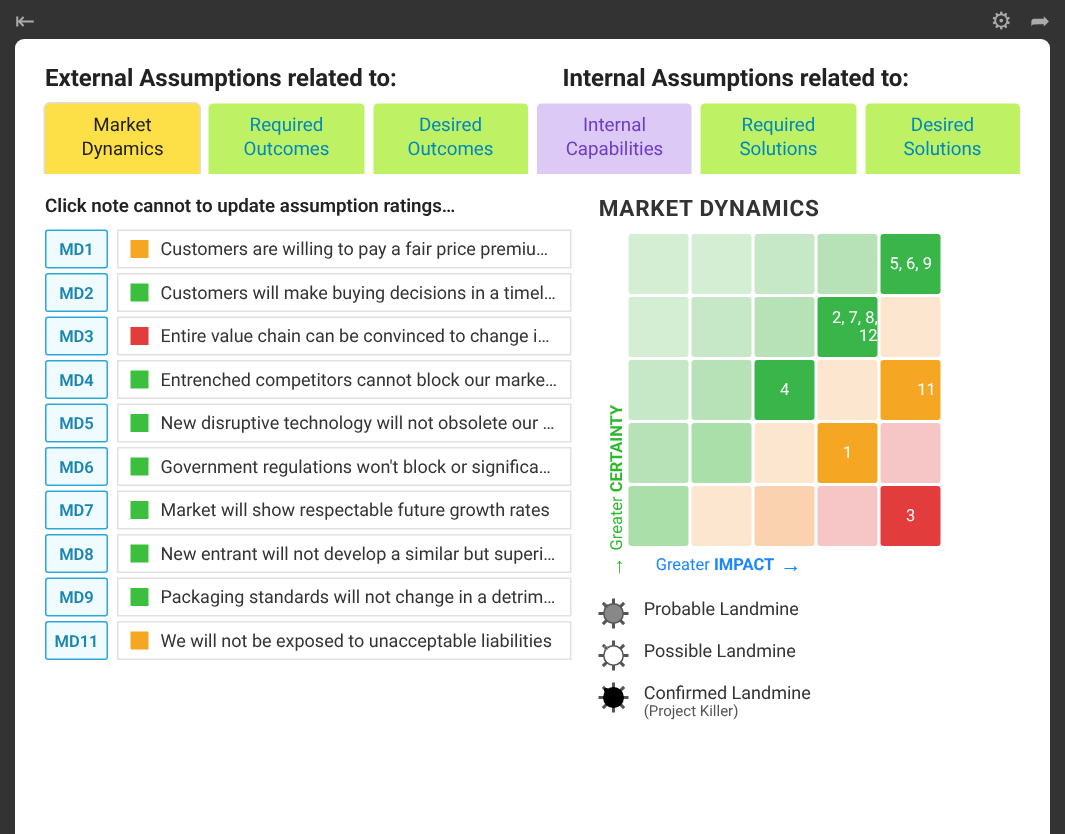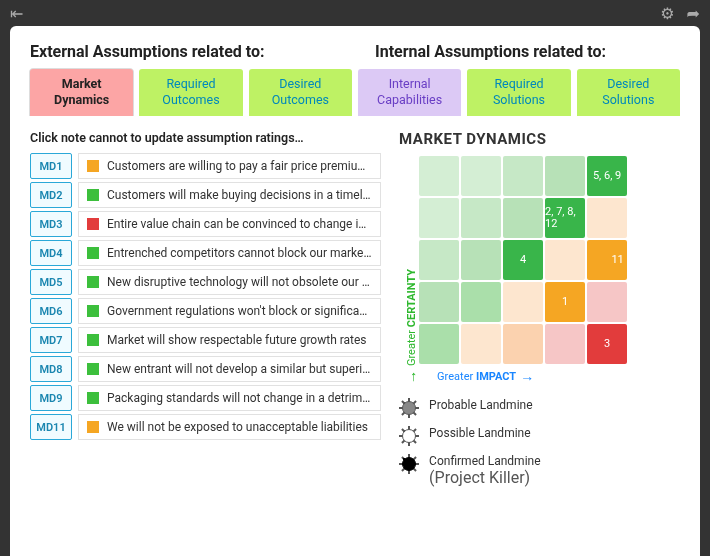--- a/index.html
+++ b/index.html
@@ -5,21 +5,21 @@
   * { box-sizing: border-box; margin: 0; padding: 0; }
   html, body { width: 710px; height: 556px; font-family: -apple-system, "Segoe UI", Roboto, sans-serif; background: #333; overflow: hidden; }
   .topbar { height: 26px; background: #333; display: flex; align-items: center; justify-content: space-between; padding: 0 10px; }
   .topbar .icon { color: #aaa; cursor: pointer; }
   .topbar-right { display: flex; gap: 12px; }
   .panel { position: absolute; top: 26px; left: 10px; right: 10px; bottom: 0; background: #fff; border-radius: 6px 6px 0 0; padding: 16px 20px 0 20px; overflow: hidden; }
   .headers { display: flex; gap: 40px; margin-bottom: 8px; }
   .headers h2 { font-size: 16px; font-weight: 700; color: #222; flex: 1; }
   .tabs { display: flex; gap: 6px; margin-bottom: 14px; }
   .tab { flex: 1; text-align: center; padding: 7px 4px 9px; font-size: 12.5px; line-height: 1.25; border-radius: 3px 3px 0 0; cursor: pointer; color: #0088bb; background: #bef264; }
-  .tab.active { background: #fca5a5; color: #222; font-weight: 700; box-shadow: 0 -1px 0 #ddd, -1px 0 0 #ddd, 1px 0 0 #ddd; }
+  .tab.active { background: #fde047; color: #222; font-weight: 400; box-shadow: 0 -1px 0 #ddd, -1px 0 0 #ddd, 1px 0 0 #ddd; }
   .tab.purple { background: #dcc9f5; color: #6a3fc5; }
   .tab-label { display: block; }
   .body { display: flex; gap: 18px; }
   .left { flex: 1.25; min-width: 0; }
   .right { flex: 1; min-width: 0; }
   .hint { font-size: 12.5px; font-weight: 600; color: #222; margin-bottom: 8px; }
   .rows {}
   .row { display: flex; align-items: stretch; gap: 6px; margin-bottom: 3px; height: 26px; }
   .badge { width: 42px; border: 1px solid #2aa8d8; background: #f0fbff; color: #1a86b0; font-size: 11px; font-weight: 600; display: flex; align-items: center; justify-content: center; border-radius: 2px; cursor: pointer; }
   .sq { width: 12px; height: 12px; align-self: center; flex: 0 0 12px; }
@@ -29,38 +29,38 @@
   .sq.q { background: none; color: #1a86b0; font-weight: 700; font-size: 12px; text-align: center; line-height: 12px; }
   .cell { flex: 1; border: 1px solid #e1e1e1; background: #fff; font-size: 12px; color: #333; display: flex; align-items: center; padding: 0 8px; white-space: nowrap; overflow: hidden; text-overflow: ellipsis; cursor: pointer; gap: 8px; }
   .cell.hl { background: #fffde5; border-color: #e6dca0; }
   .cell-text { overflow: hidden; text-overflow: ellipsis; }
   .right h3 { font-size: 15px; font-weight: 700; letter-spacing: 0.5px; color: #333; margin-bottom: 8px; }
   .matrix-wrap { display: flex; }
   .ylabel { writing-mode: vertical-rl; transform: rotate(180deg); font-size: 11px; color: #2eb82e; display: flex; align-items: center; gap: 4px; padding-right: 4px; }
   .ylabel b { font-weight: 700; }
   .yarrow { color: #2eb82e; font-size: 14px; }
   .grid5 { display: grid; grid-template-columns: repeat(5, 40px); grid-template-rows: repeat(5, 40px); gap: 2px; }
-  .gcell { border-radius: 2px; font-size: 11px; color: #fff; display: flex; align-items: center; justify-content: center; text-align: left; line-height: 1.1; }
+  .gcell { border-radius: 2px; font-size: 11px; color: #fff; display: flex; align-items: center; justify-content: center; text-align: right; line-height: 1.1; }
   .xlabel { font-size: 11px; color: #1a86ff; margin-top: 4px; margin-left: 18px; display: flex; align-items: center; gap: 4px; }
   .xlabel b { font-weight: 700; }
   .xarrow { color: #1a86ff; font-size: 14px; }
   .legend { margin-top: 14px; }
   .leg-row { display: flex; align-items: flex-start; gap: 10px; font-size: 12px; color: #333; margin-bottom: 8px; }
   .leg-icon { width: 20px; height: 20px; flex: 0 0 20px; position: relative; }
   .mine { width: 14px; height: 14px; border-radius: 50%; position: absolute; top: 3px; left: 3px; }
   .mine::before, .mine::after { content: ""; position: absolute; background: inherit; border: inherit; }
   .spikes { position: absolute; inset: 0; }
   .spike { position: absolute; left: 9px; top: 0; width: 2px; height: 20px; background: #555; }
   .spike.h { width: 20px; height: 2px; top: 9px; left: 0; }
   .spike.d1 { transform: rotate(45deg); }
   .spike.d2 { transform: rotate(-45deg); }
   .mine.possible { background: #fff; border: 1.5px solid #555; }
   .mine.probable { background: #888; border: 1.5px solid #555; }
   .mine.confirmed { background: #000; border: 1.5px solid #000; }
-  .leg-text .sub { display: block; color: #555; font-size: 16px; }
+  .leg-text .sub { display: block; color: #555; font-size: 10px; }
 </style>
 </head>
 <body>
 
 <div class="topbar">
   <span class="icon">⇤</span>
   <div class="topbar-right">
     <span class="icon">⚙</span>
     <span class="icon">➦</span>
   </div>

